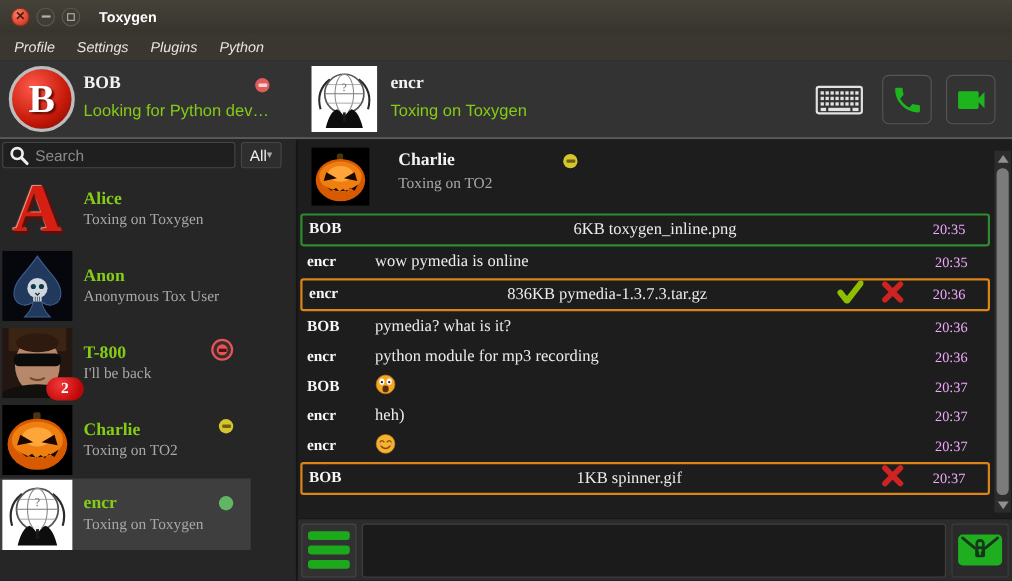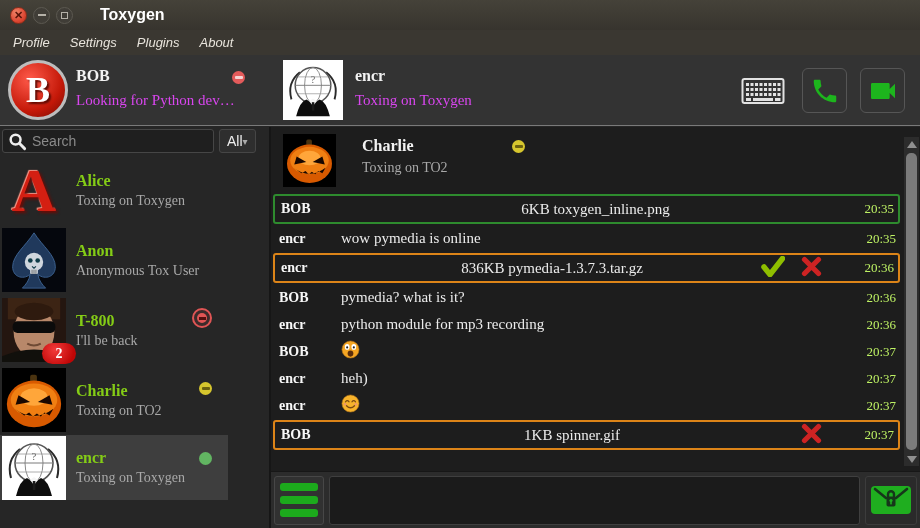--- a/index.html
+++ b/index.html
@@ -10,32 +10,32 @@
   
   .titlebar { position:absolute; left:0; top:0; right:0; height:30px;
     background:linear-gradient(#454239,#37342e); display:flex; align-items:center; padding-left:10px; }
   .wbtn { width:17px; height:17px; border-radius:50%; margin-right:6px; display:flex;
     align-items:center; justify-content:center; font-size:11px; line-height:1; cursor:default; }
   .wbtn.close { background:radial-gradient(circle at 35% 30%, #f08468, #dc4632 62%, #b03018);
     border:1px solid #8d2d1a; color:#571309; font-weight:bold; }
   .wbtn.minmax { background:#403d37; border:1px solid #5c5951; color:#b5b1a8; }
   .min-glyph { width:8px; height:2px; background:#b5b1a8; }
   .max-glyph { width:7px; height:7px; border:1.5px solid #b5b1a8; }
-  .title { color:#ffffff; font-weight:bold; font-size:16px; margin-left:21px; }
+  .title { color:#ffffff; font-weight:bold; font-size:13px; margin-left:11px; }
 
   
   .menubar { position:absolute; left:0; top:30px; right:0; height:25px; background:#3a3731;
     display:flex; align-items:stretch; padding-left:3px; }
   .menu-item { color:#e8e4dc; font-size:13px; padding:0 10px; display:flex; align-items:center; cursor:default;font-style:italic; }
 
   
   .header { position:absolute; left:0; top:55px; right:0; height:71px; background:#333333;
     border-bottom:1px solid #7a7a7a; }
   .hname { position:absolute; font-family:"Liberation Serif",serif; font-weight:bold; font-size:16px; color:#f2f2f2; }
-  .hmsg  { position:absolute; font-family:Liberation Serif, serif; font-size:15px; color:#d946ef; }
+  .hmsg  { position:absolute; font-family:Liberation Sans, sans-serif; font-size:15px; color:#84cc16; }
   .bob-avatar { position:absolute; left:8px; top:5px; width:60px; height:60px; border-radius:50%;
     background:radial-gradient(circle at 35% 30%, #ff5a4a, #c41808 62%, #6e0c03);
     border:3px solid #bdbdbd; display:flex; align-items:center; justify-content:center; }
   .bob-avatar span { font-family:"Liberation Serif",serif; font-weight:bold; font-size:36px; color:#ffffff;
     text-shadow:2px 2px 2px #5e0a02; }
   .peer-avatar { position:absolute; left:283px; top:5px; width:60px; height:60px; }
   .hdr-btn { position:absolute; display:flex; align-items:center; justify-content:center; cursor:pointer; }
   .kbd-btn { left:740px; top:21px; width:46px; height:30px; }
   .sq-btn { width:45px; height:45px; top:13px; border:1px solid #565656; border-radius:6px; background:#333333; }
 
@@ -92,21 +92,21 @@
 
   .messages { position:absolute; left:2px; top:66px; right:20px; bottom:62px; }
   .msg { display:flex; align-items:center; height:27px; padding:0 2px 0 6px;
     font-family:"Liberation Serif",serif; color:#ececec; }
   .msg .sender { width:62px; flex:none; font-weight:bold; font-size:14px; color:#f7f7f7; }
   .msg .body { flex:1; font-size:15px; display:flex; align-items:center; min-width:0; }
   .msg.file { border:2px solid; border-radius:3px; height:30px; margin:1px 0; }
   .msg.file.green  { border-color:#2e8b2e; }
   .msg.file.orange { border-color:#dc8418; }
   .msg.file .body { justify-content:center; }
-  .msg .time { flex:none; width:48px; text-align:right; font-size:13px; color:#bef264; padding-right:2px; }
+  .msg .time { flex:none; width:48px; font-size:13px; color:#f0abfc; padding-right:2px; }
   .actions { display:flex; align-items:center; gap:16px; margin-right:26px; }
   .action { display:flex; cursor:pointer; }
 
   .scrollbar { position:absolute; top:10px; right:1px; width:15px; bottom:62px; background:#2c2c2c; }
   .sb-up, .sb-down { position:absolute; left:0; right:0; height:14px; display:flex;
     align-items:center; justify-content:center; cursor:pointer; }
   .sb-up { top:0; } .sb-down { bottom:0; }
   .tri-up { width:0; height:0; border-left:5px solid transparent; border-right:5px solid transparent;
     border-bottom:7px solid #909090; }
   .tri-down { width:0; height:0; border-left:5px solid transparent; border-right:5px solid transparent;
@@ -139,21 +139,21 @@
     <div class="wbtn minmax">
         <span class="max-glyph"></span>
       </div>
     <div class="title">Toxygen</div>
   </div>
 
   <div class="menubar" id="menubar">
       <div class="menu-item">Profile</div>
       <div class="menu-item">Settings</div>
       <div class="menu-item">Plugins</div>
-      <div class="menu-item">About</div>
+      <div class="menu-item">Python</div>
     </div>
 
   <div class="header">
     <div class="bob-avatar">
         <span title="BOB">B</span>
       </div>
     <div class="hname" style="left:76px; top:12px;">BOB</div>
     <span class="st busy" style="position:absolute; left:232px; top:16px;"></span>
     <div class="hmsg" style="left:76px; top:37px;">Looking for Python dev…</div>
 

